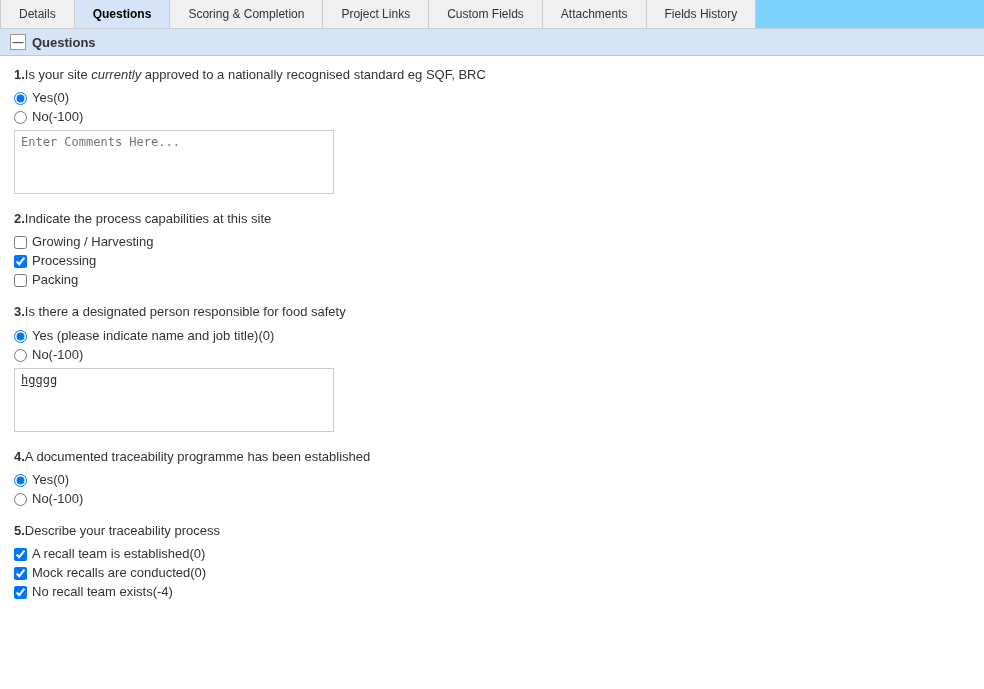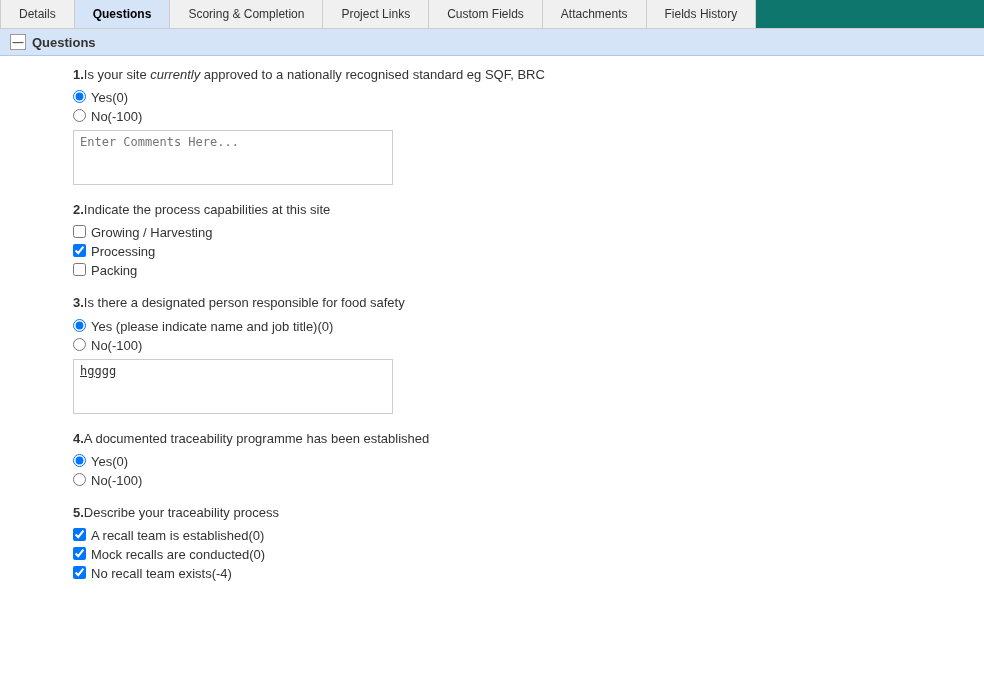--- a/index.html
+++ b/index.html
@@ -1,21 +1,21 @@
 <!DOCTYPE html>
 <html><head>
   <meta charset="utf-8">
   <style>
     * { box-sizing: border-box; margin: 0; padding: 0; }
     body { font-family: Arial, sans-serif; font-size: 13px; background: #fff; color: #333; }
 
     .tabs {
       display: flex;
       border-bottom: 1px solid #ccc;
-      background: #0f766e;
+      background: #7dd3fc;
     }
     .tab {
       padding: 7px 18px;
       border-right: 1px solid #ccc;
       cursor: pointer;
       font-size: 12px;
       white-space: nowrap;
       color: #333;
       background: #f0f0f0;
     }
@@ -43,50 +43,49 @@
       border: 1px solid #999;
       display: inline-flex;
       align-items: center;
       justify-content: center;
       font-size: 11px;
       cursor: pointer;
       color: #555;
     }
 
     .content {
-      padding: 10px 29px;
-      margin-left: 44px;
+      padding: 10px 14px;
     }
 
     .question-block {
       margin-bottom: 16px;
     }
     .question-label {
       font-size: 13px;
       margin-bottom: 6px;
       line-height: 1.4;
     }
     .question-label strong { font-weight: bold; }
     .question-label em { font-style: italic; }
 
     .radio-option, .checkbox-option {
       display: flex;
-      align-items: flex-start;
+      align-items: flex-end;
       gap: 5px;
       margin-bottom: 4px;
       font-size: 13px;
     }
     .radio-option input[type="radio"],
     .checkbox-option input[type="checkbox"] {
       margin: 0;
     }
 
     .comment-box {
       width: 320px;
-      height: 55px;
+      height: 64px;
       border: 1px solid #ccc;
       padding: 4px 6px;
       font-size: 12px;
       color: #999;
       resize: none;
       margin-top: 6px;
       display: block;
     }
     .comment-box.filled {
       color: #333;

